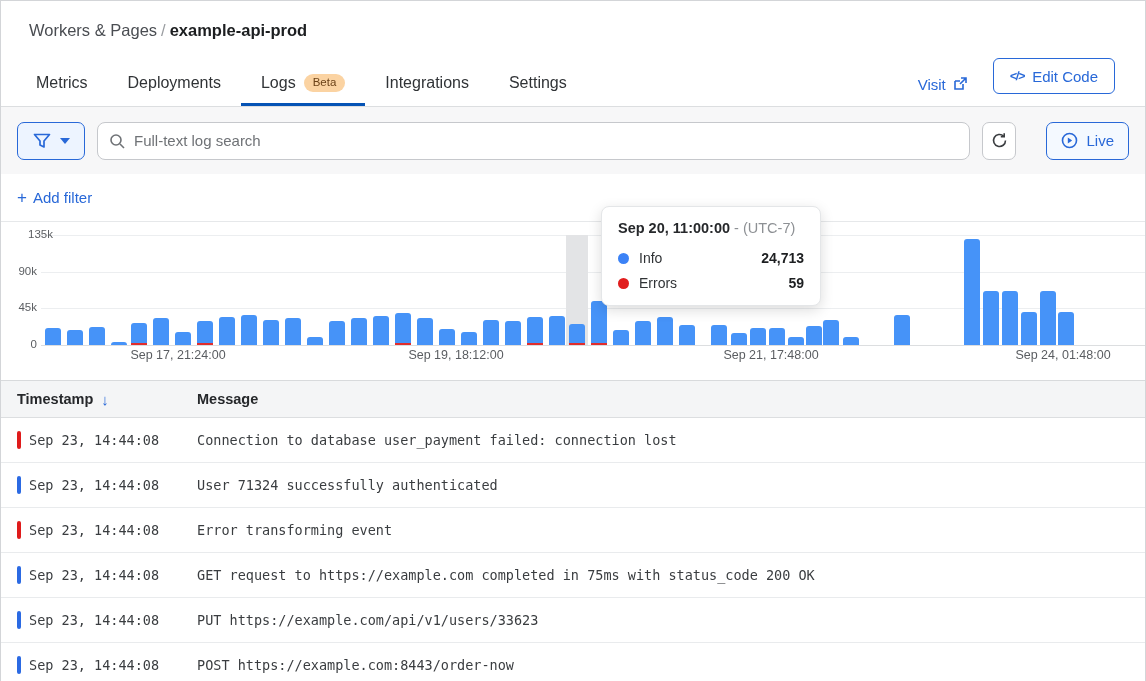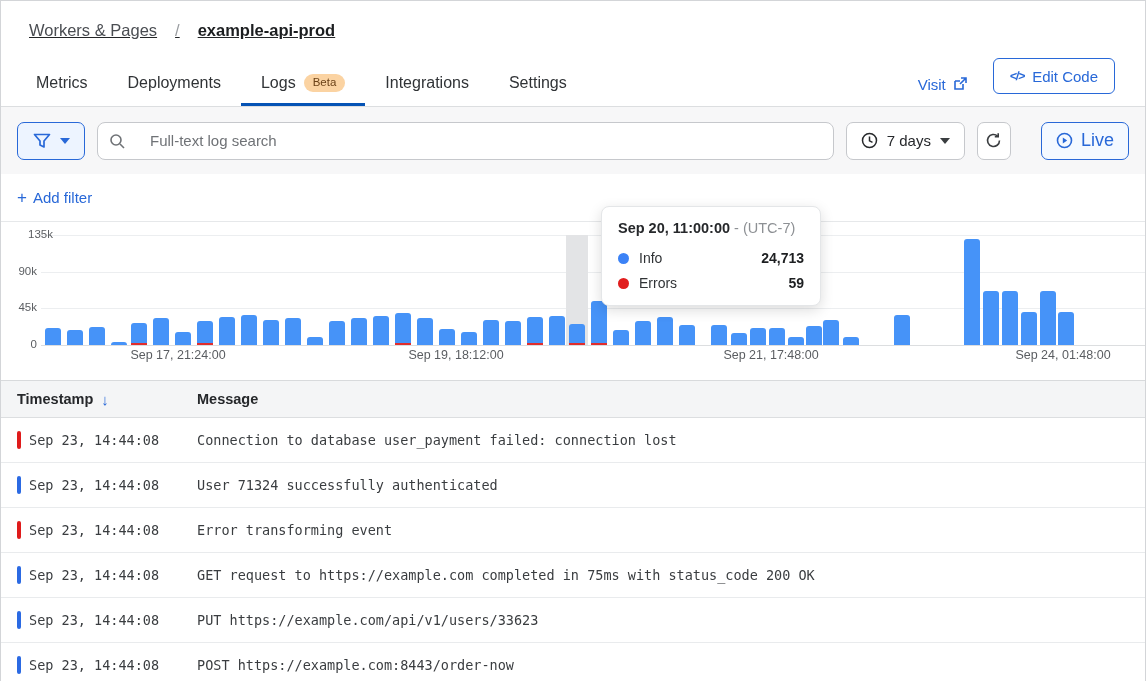--- a/index.html
+++ b/index.html
@@ -2,21 +2,21 @@
 <html><head>
 <meta charset="utf-8">
 <style>
   * { margin:0; padding:0; box-sizing:border-box; }
   html,body { width:1146px; height:681px; overflow:hidden; }
   body { font-family:"Liberation Sans", sans-serif; background:#fff; color:#232527; }
   .page { width:1146px; height:681px; border:1px solid #d3d5d8; position:relative; background:#fff; }
 
   
   .header { padding:0 0 0 28px; background:#fff; border-bottom:1px solid #dcdee0; }
-  .breadcrumb { padding-top:20px; font-size:16.5px; display:flex; align-items:flex-start; gap:18px;text-decoration:underline; }
+  .breadcrumb { padding-top:20px; font-size:16.5px; display:flex; align-items:flex-start; gap:4px; }
   .crumb-section { color:#4a4d52; }
   .crumb-sep { color:#9a9da1; font-weight:300; }
   .crumb-current { color:#1c1e20; font-weight:700; }
   .tabs-row { display:flex; align-items:flex-end; margin-top:18px; }
   .tabs { display:flex; }
   .tab { padding:10px 20px 14px 20px; font-size:16px; color:#303336; cursor:pointer; position:relative; display:flex; align-items:center; gap:8px; }
   .tab:first-child { padding-left:7px; }
   .tab.active { font-weight:400; }
   .tab.active::after { content:""; position:absolute; left:0; right:0; bottom:0; height:3px; background:#0553b5; }
   .badge-beta { background:#fbd3a2; color:#6b4218; font-size:11.5px; padding:3px 9px; border-radius:10px; line-height:1; }
@@ -24,26 +24,26 @@
   .visit-link { color:#2868d8; font-size:15px; display:flex; align-items:center; gap:7px; cursor:pointer;margin-top:16px; }
   .btn-outline-blue { display:flex; align-items:center; gap:8px; border:1px solid #2868d8; color:#2868d8; background:#fff; border-radius:6px; height:36px; padding:0 16px; font-size:15px; cursor:pointer; font-family:"Liberation Sans", sans-serif; }
   .code-glyph { font-size:12px; letter-spacing:-1px; font-weight:700; transform:skewX(-6deg); }
 
   
   .toolbar { background:#f7f7f8; padding:15px 16px; display:flex; align-items:center; gap:12px; height:67px; }
   .filter-btn { background:#edf4ff; border:1px solid #2868d8; border-radius:7px; height:38px; width:68px; display:flex; align-items:center; justify-content:center; gap:9px; cursor:pointer; }
   .caret { width:0; height:0; border-left:5px solid transparent; border-right:5px solid transparent; border-top:6px solid #2868d8; }
   .caret.dark { border-top-color:#3a3d40; }
   .search-wrap { flex:1; position:relative; }
-  .search-input { width:100%; height:38px; border:1px solid #c6c8cc; border-radius:8px; padding:0 12px 0 52px; font-size:15px; color:#303336; background:#fff; font-family:"Liberation Sans", sans-serif; }
+  .search-input { width:100%; height:38px; border:1px solid #c6c8cc; border-radius:8px; padding:0 12px 0 36px; font-size:15px; color:#303336; background:#fff; font-family:"Liberation Sans", sans-serif; }
   .search-input::placeholder { color:#6f7276; }
   .search-icon { position:absolute; left:12px; top:11px; }
   .time-btn { background:#fff; border:1px solid #c6c8cc; border-radius:7px; height:38px; padding:0 14px; display:flex; align-items:center; gap:9px; font-size:15px; color:#26282b; cursor:pointer; }
   .refresh-btn { background:#fff; border:1px solid #c6c8cc; border-radius:7px; height:38px; width:34px; display:flex; align-items:center; justify-content:center; cursor:pointer; }
-  .live-btn { background:#f4f9ff; border:1px solid #2868d8; border-radius:7px; height:38px; padding:0 14px; display:flex; align-items:center; gap:8px; color:#2868d8; font-size:18px; margin-left:18px; cursor:pointer; }
+  .live-btn { background:#f4f9ff; border:1px solid #2868d8; border-radius:7px; height:38px; padding:0 14px; display:flex; align-items:center; gap:8px; color:#2868d8; font-size:15px; margin-left:18px; cursor:pointer; }
 
   
   .addfilter-row { background:#fff; height:48px; display:flex; align-items:center; padding-left:16px; border-bottom:1px solid #e6e8ea; }
   .add-filter { color:#2868d8; font-size:15px; display:flex; align-items:center; gap:6px; cursor:pointer; }
   .plus { font-size:17px; }
 
   
   .chart { position:relative; height:158px; background:#fff; }
   .gridline { position:absolute; left:40px; right:0; height:1px; background:#eceef0; }
   .gridline.base { background:#dcdee0; }
@@ -134,30 +134,20 @@
       <span class="caret"></span>
     </div>
     <div class="search-wrap">
       <span class="search-icon">
         <svg width="16" height="16" viewBox="0 0 16 16">
             <circle cx="7" cy="7" r="5" fill="none" stroke="#6f7276" stroke-width="1.6"></circle>
             <path d="M11 11 L15 15" stroke="#6f7276" stroke-width="1.6"></path>
           </svg>
       </span>
       <input class="search-input" type="text" placeholder="Full-text log search" style="">
-    </div>
-    <div class="time-btn">
-      <span>
-        <svg width="17" height="17" viewBox="0 0 17 17">
-            <circle cx="8.5" cy="8.5" r="7" fill="none" stroke="#26282b" stroke-width="1.5"></circle>
-            <path d="M8.5 4.5 v4.3 l3 1.6" fill="none" stroke="#26282b" stroke-width="1.5"></path>
-          </svg>
-      </span>
-      <span>7 days</span>
-      <span class="caret dark"></span>
     </div>
     <div class="refresh-btn">
       <span>
         <svg width="17" height="17" viewBox="0 0 17 17">
             <path d="M14.5 8.5 a6 6 0 1 1 -1.8 -4.3" fill="none" stroke="#3a3d40" stroke-width="1.6"></path>
             <path d="M13.2 1.2 v3.4 h-3.4" fill="none" stroke="#3a3d40" stroke-width="1.6"></path>
           </svg>
       </span>
     </div>
     <div class="live-btn">

